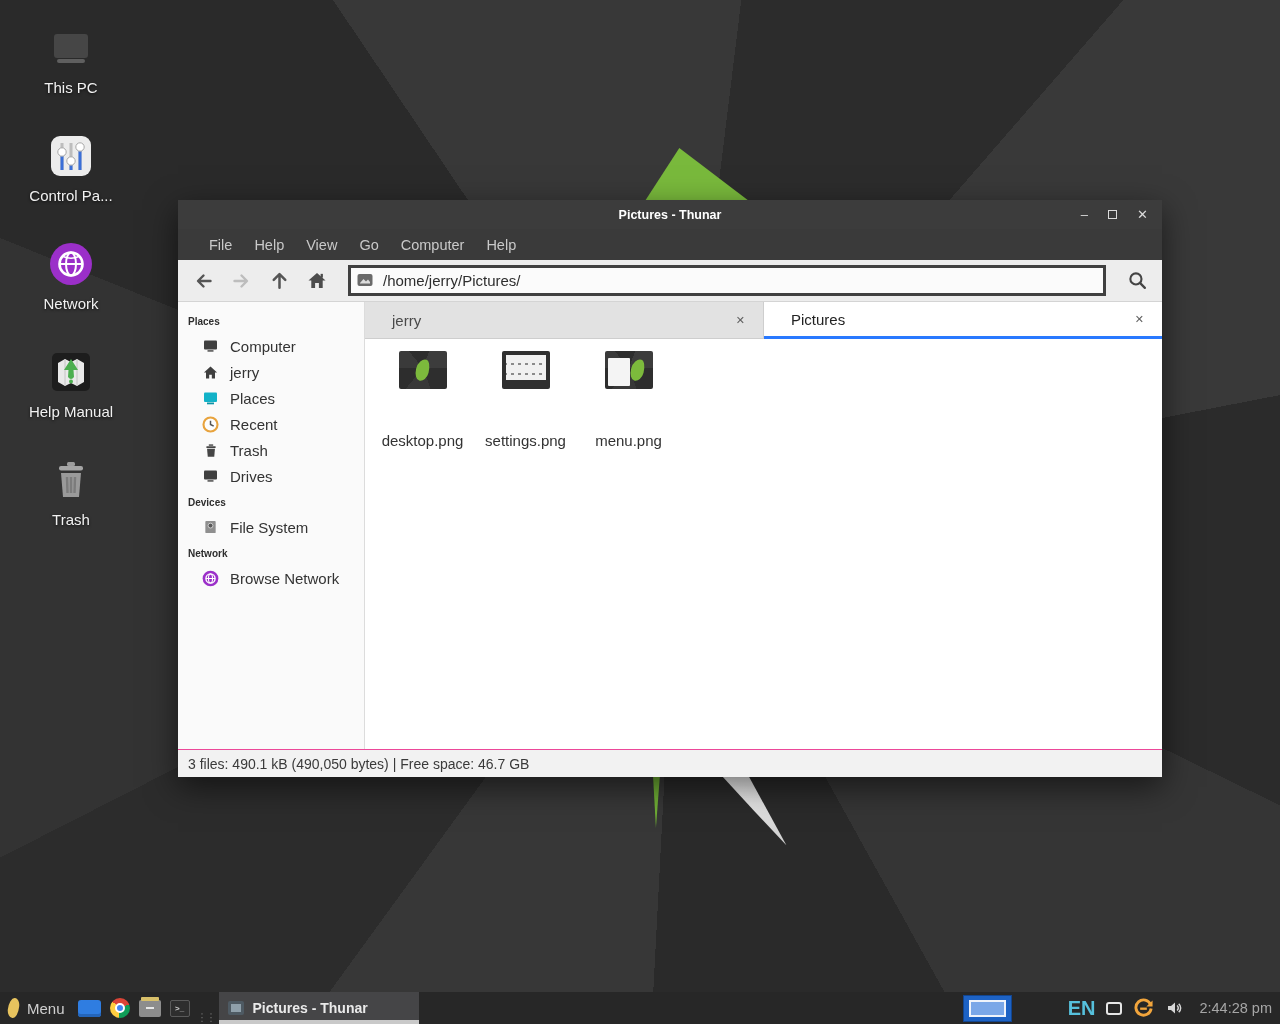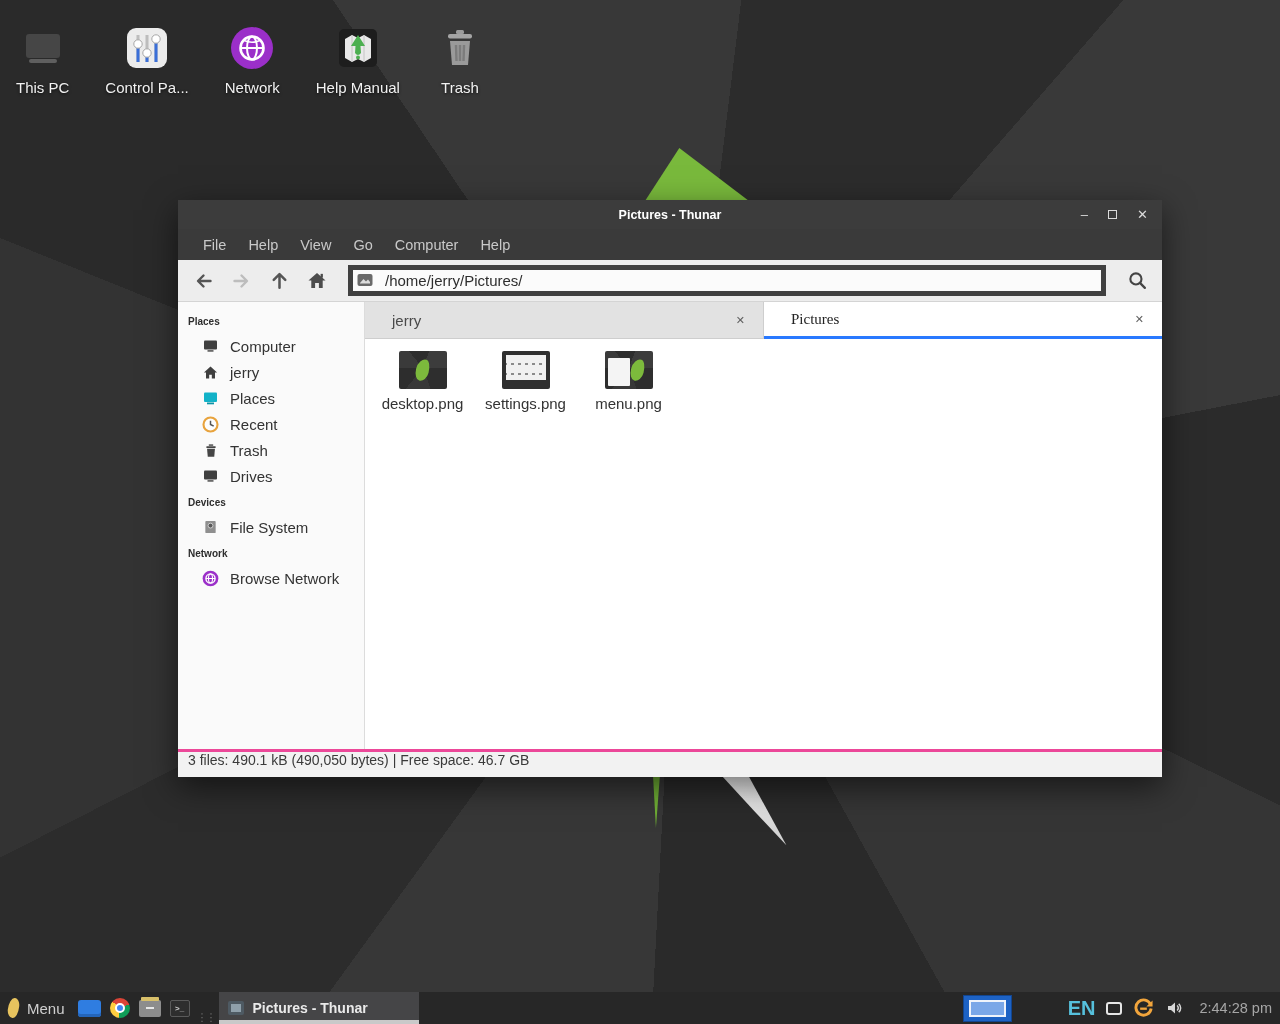--- a/index.html
+++ b/index.html
@@ -32,21 +32,21 @@
   }
   .white-blade {
     position:absolute; left:722px; top:776px; width:70px; height:70px;
     background:linear-gradient(160deg,#f4f4f4,#cccccc);
     clip-path:polygon(0 0, 38% 0, 92% 99%, 44% 48%);
   }
 
   
   .desk-icons {
     position:absolute; left:16px; top:24px; width:110px;
-    display:flex; flex-direction:row; gap:36px; z-index:2;
+    display:flex; flex-direction:column; gap:36px; z-index:2;
   }
   .desk-item { display:flex; flex-direction:column; align-items:center; cursor:default; }
   .desk-item .dicon { width:48px; height:48px; display:flex; align-items:center; justify-content:center; }
   .desk-item .dlabel {
     margin-top:7px; font-size:15px; color:#f1f1f1;
     text-shadow:0 1px 3px rgba(0,0,0,.7); white-space:nowrap;
   }
   .laptop { position:relative; width:44px; height:36px; }
   .lap-screen { position:absolute; left:5px; top:4px; width:34px; height:24px; background:#464646; border-radius:3px; }
   .lap-base  { position:absolute; left:8px; top:29px; width:28px; height:4px; background:#5f5f5f; border-radius:2px; }
@@ -64,32 +64,32 @@
   .titlebar {
     height:29px; background:#3c3c3c; position:relative;
     display:flex; align-items:center; justify-content:center; flex:0 0 auto;
   }
   .title-text { color:#ffffff; font-size:12.5px; font-weight:bold; }
   .win-controls { position:absolute; right:14px; top:0; height:100%; display:flex; align-items:center; gap:20px; }
   .wc { color:#dcdcdc; font-size:13px; line-height:1; cursor:default; display:flex; align-items:center; }
   .wc-max { width:9px; height:9px; border:1.5px solid #dcdcdc; }
   .menubar {
     height:31px; background:#3a3a3a; display:flex; align-items:center;
-    padding-left:14px; flex:0 0 auto;
+    padding-left:20px; flex:0 0 auto;
   }
   .menu-item { color:#c9c9c9; font-size:14.5px; padding:0 11px; height:100%; display:flex; align-items:center; cursor:default; }
 
   .toolbar {
     height:42px; background:#ededed; border-bottom:1px solid #d4d4d4;
     display:flex; align-items:center; padding:0 4px 0 6px; flex:0 0 auto;
   }
   .tool-btn { width:38px; height:34px; display:flex; align-items:center; justify-content:center; border-radius:2px; }
   .path-wrap { position:relative; flex:1; margin:0 10px 0 12px; height:31px; }
   .path-wrap input {
-    width:100%; height:100%; border:5px solid #404040; background:#fbfbfb;
+    width:100%; height:100%; border:3px solid #404040; background:#fbfbfb;
     font-family:"Liberation Sans",sans-serif; font-size:15px; color:#2e2e2e;
     padding-left:32px; outline:none;
   }
   .path-icon { position:absolute; left:9px; top:8px; }
   .search-btn { width:42px; height:34px; display:flex; align-items:center; justify-content:center; }
 
   .content { flex:1; display:flex; min-height:0; }
   .sidebar {
     width:187px; background:#fafafa; border-right:1px solid #dcdcdc;
     padding-top:6px; flex:0 0 auto; overflow:hidden;
@@ -99,26 +99,26 @@
   .side-item .si { width:17px; height:17px; display:flex; align-items:center; justify-content:center; }
   .side-item .si-label { font-size:15px; color:#333333; }
 
   .main { flex:1; display:flex; flex-direction:column; min-width:0; }
   .tabbar { height:37px; display:flex; flex:0 0 auto; background:#e2e2e2; }
   .tab {
     flex:1; display:flex; align-items:center; padding:0 14px 0 27px;
     font-size:15px; color:#4a4a4a; background:#e2e2e2;
     border-right:1px solid #cecece; border-bottom:1px solid #cecece; cursor:default;
   }
-  .tab.active { background:#ffffff; color:#222222; border-bottom:3px solid #2979ff; border-right:none;font-family:Liberation Serif, serif; }
+  .tab.active { background:#ffffff; color:#222222; border-bottom:3px solid #2979ff; border-right:none; }
   .tab .tab-label { flex:1; }
   .tab .tab-close { font-size:11px; color:#5f5f5f; padding:4px; }
 
   .filegrid { flex:1; background:#ffffff; padding:12px 6px; display:flex; align-items:flex-start; }
-  .file-item { width:103px; display:flex; flex-direction:column; align-items:center; cursor:default; }
+  .file-item { width:103px; display:flex; flex-direction:column; align-items:center; cursor:default;gap:37px; }
   .thumb { width:48px; height:38px; border-radius:2px; position:relative; overflow:hidden; }
   .thumb-dark {
     background:conic-gradient(from -90deg at 50% 45%,
       #3a3a3a 0 50deg, #2d2d2d 50deg 110deg, #3c3c3c 110deg 180deg,
       #2e2e2e 180deg 250deg, #383838 250deg 310deg, #2d2d2d 310deg 360deg);
   }
   .green-blob {
     position:absolute; left:50%; top:50%; width:13px; height:22px;
     margin:-11px 0 0 -7px; background:#7cba3c;
     border-radius:60% 40% 55% 45%/50% 55% 45% 50%; transform:rotate(14deg);
@@ -126,22 +126,22 @@
   .menu-panel { position:absolute; left:3px; top:7px; width:22px; height:28px; background:#f4f4f4; border-radius:1px; }
   .thumb-settings { background:#2f2f2f; }
   .settings-inner {
     position:absolute; left:4px; top:4px; width:40px; height:25px; background:#f0f0f0;
     background-image:radial-gradient(circle, #8a8a8a 1.2px, transparent 1.3px);
     background-size:7px 10px; background-position:3px 4px;
   }
   .file-label { margin-top:6px; font-size:15px; color:#333333; }
 
   .statusbar {
-    height:28px; background:#f2f2f2; border-top:3px solid #ec4899;
-    display:flex; padding-left:10px; flex:0 0 auto;
+    height:28px; background:#f2f2f2; border-top:1px solid #ec4899;
+    display:flex; align-items:center; padding-left:10px; flex:0 0 auto;
     font-size:14px; color:#3a3a3a;
   }
 
   
   .taskbar {
     position:absolute; left:0; bottom:0; width:1280px; height:32px;
     background:#272727; display:flex; align-items:center; z-index:5;
   }
   .tb-left { display:flex; align-items:flex-end; height:100%; }
   .menu-btn { display:flex; align-items:center; gap:8px; padding:0 10px 0 8px; height:100%; cursor:default; }

